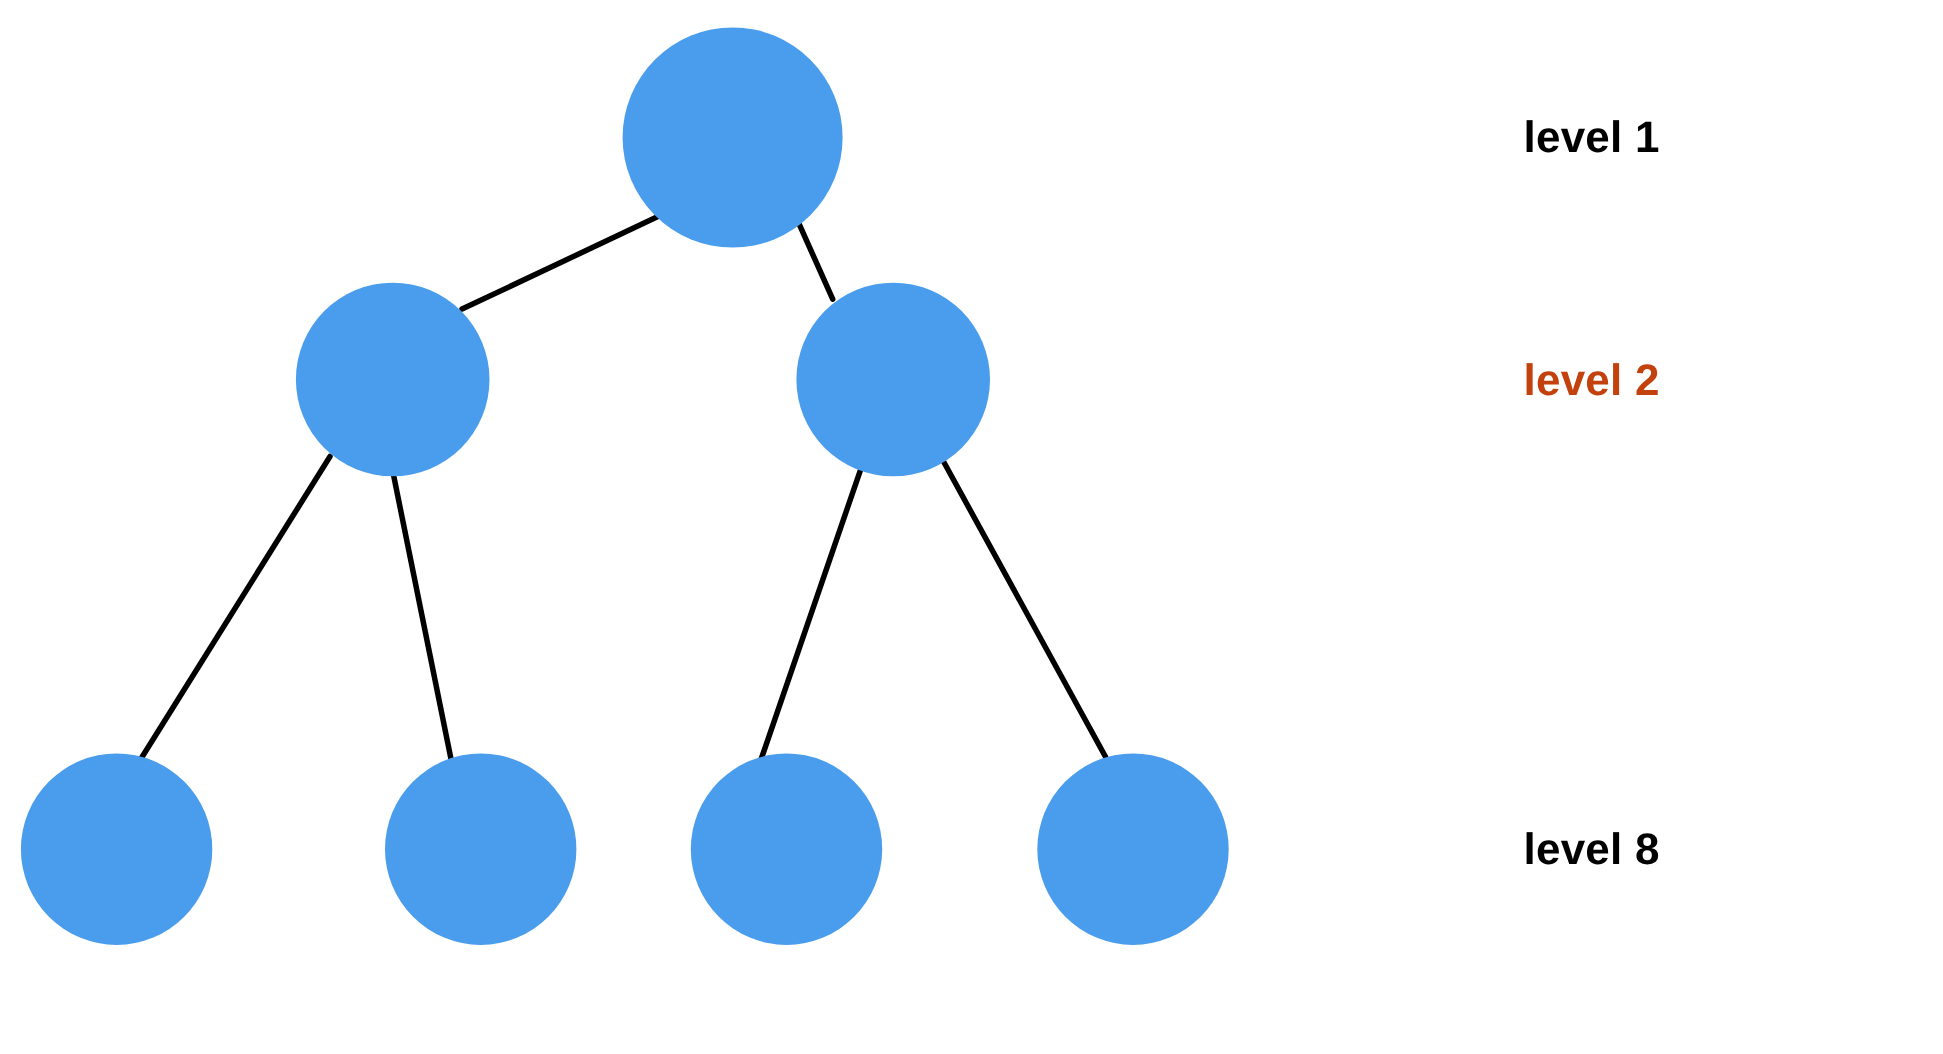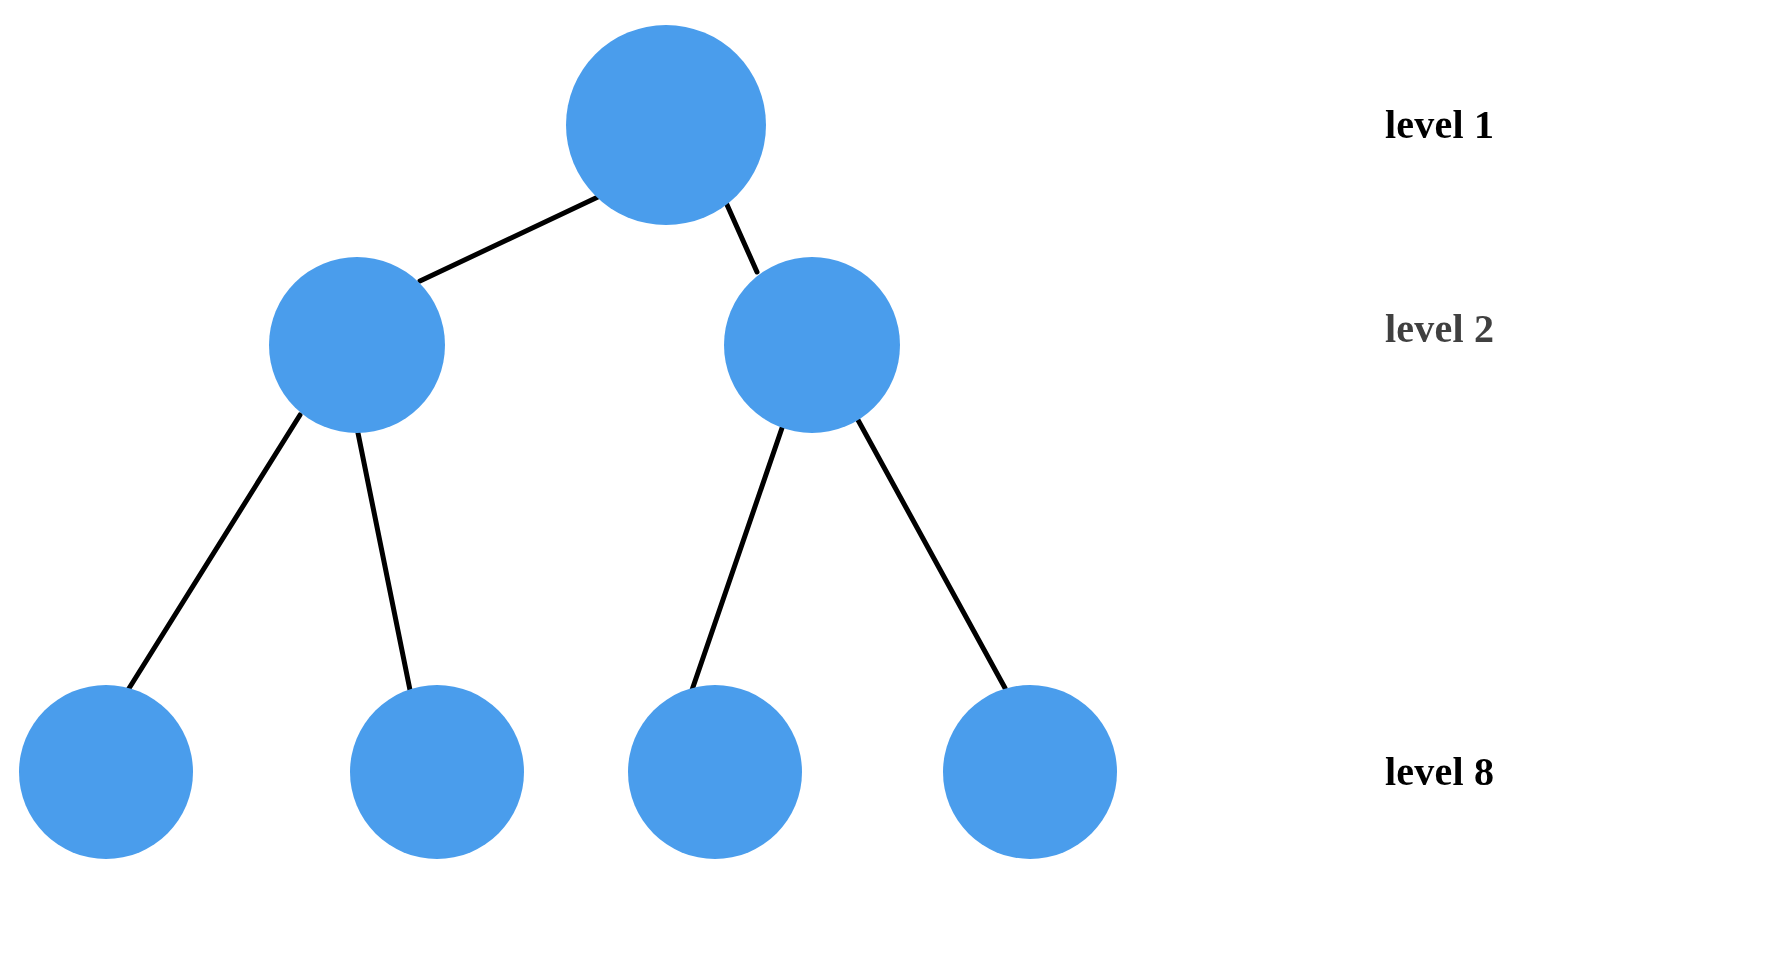--- a/index.html
+++ b/index.html
@@ -21,21 +21,21 @@
   #diagram-svg {
     position: absolute;
     left: 0;
     top: 0;
     width: 1766px;
     height: 958px;
     display: block;
   }
   .level-label {
     position: absolute;
-    font-family: Liberation Serif, serif;
+    font-family: Liberation Sans, sans-serif;
     font-weight: bold;
     font-size: 40px;
     color: #000000;
     letter-spacing: 0.2px;
     white-space: nowrap;
     line-height: 1;
   }
 </style>
 </head>
 <body>
@@ -79,16 +79,16 @@
     </g>
 
     <g id="level-line-layer">
       <line filter="url(#roughEdge)" x1="28" y1="125" x2="1296" y2="125" stroke="#d6412f" stroke-width="9"></line>
       <line filter="url(#roughEdge2)" x1="28" y1="345" x2="1296" y2="345" stroke="#d6412f" stroke-width="9"></line>
       <line filter="url(#roughEdge3)" x1="28" y1="772" x2="1296" y2="772" stroke="#d6412f" stroke-width="9"></line>
     </g>
   </svg>
 
   <div class="level-label" style="left: 1385px; top: 105px; color: rgb(0, 0, 0);">level 1</div>
-  <div class="level-label" style="left: 1385px; top: 309px; color: #404040;">level 2</div>
+  <div class="level-label" style="left: 1385px; top: 326px; color: #c2410c;">level 2</div>
   <div class="level-label" style="left: 1385px; top: 752px; color: rgb(0, 0, 0);">level 8</div>
 
 </div>
 
 </body></html>

